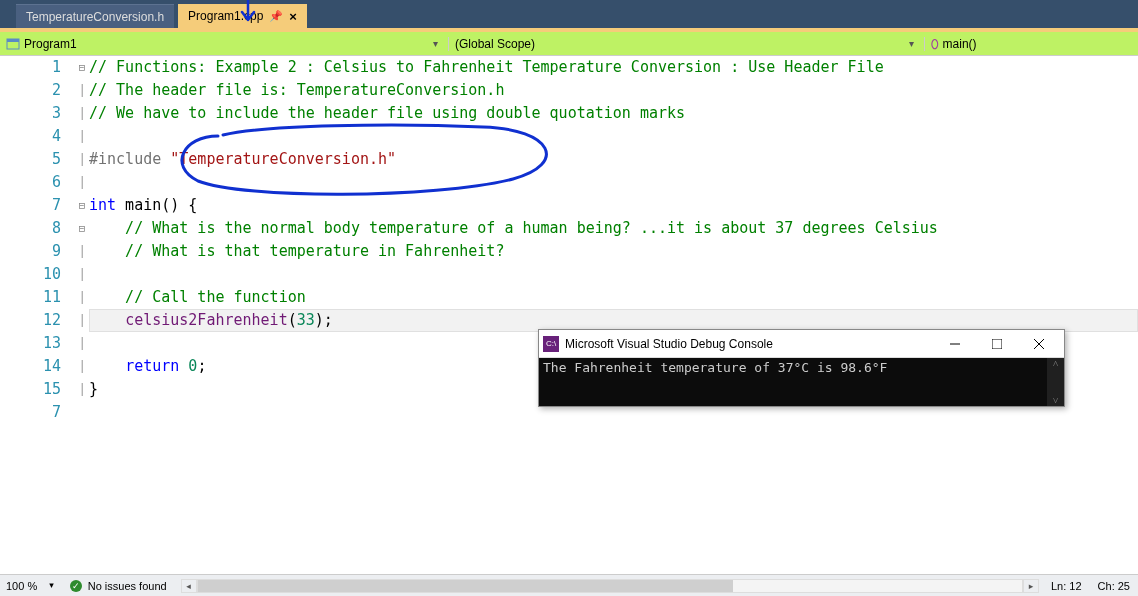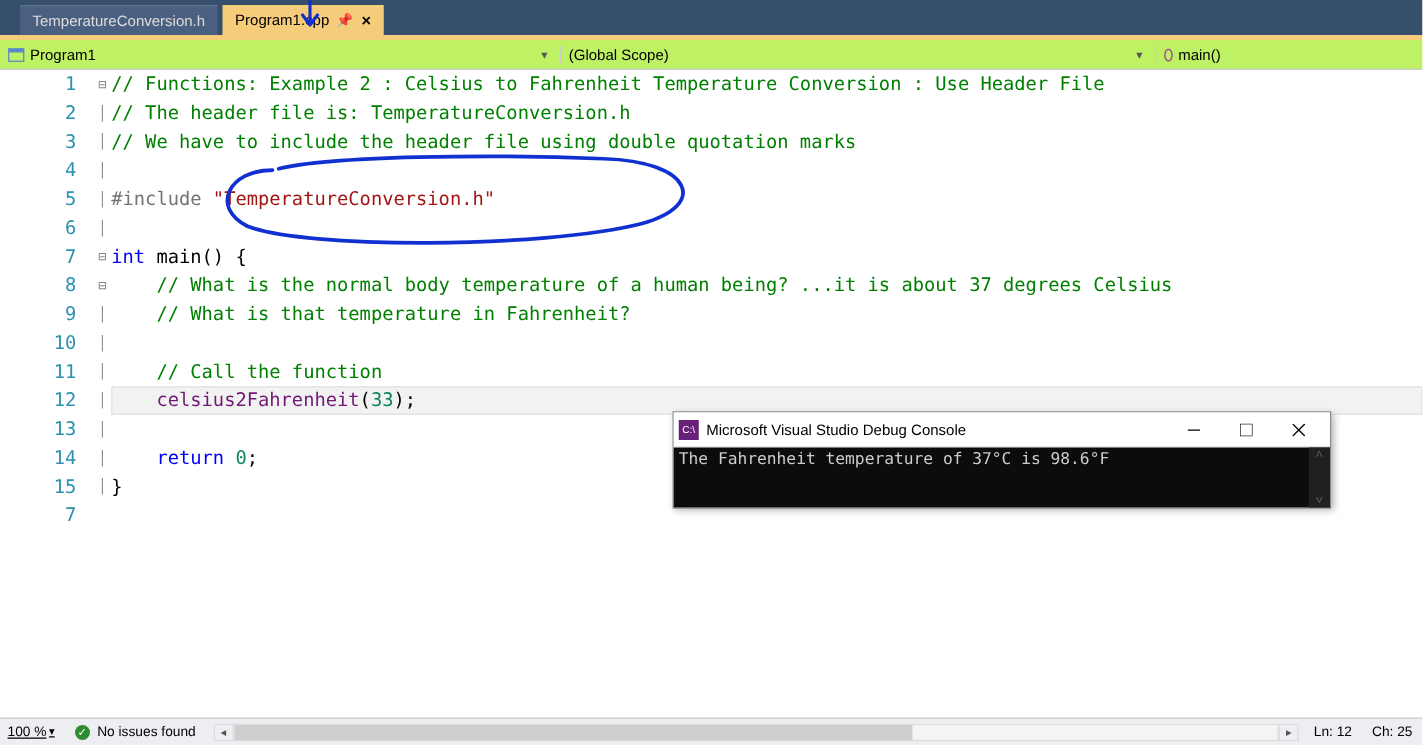--- a/index.html
+++ b/index.html
@@ -37,21 +37,21 @@
   .annot-arrow { position: absolute; left: 238px; top: -2px; z-index: 20; pointer-events: none; }
   .annot-circle { position: absolute; left: 84px; top: 65px; z-index: 15; pointer-events: none; }
   .console { position: absolute; left: 538px; top: 329px; width: 527px; background: #fff; border: 1px solid #888; box-shadow: 2px 2px 6px rgba(0,0,0,.3); z-index: 30; }
   .console-title { height: 28px; display: flex; align-items: center; padding: 0 4px; background: #fff; border-bottom: 1px solid #ddd; font-size: 12px; }
   .console-icon { width: 16px; height: 16px; background: #68217a; margin-right: 6px; color: #fff; font-size: 8px; display: flex; align-items: center; justify-content: center; }
   .console-btns { margin-left: auto; display: flex; }
   .console-btn { width: 42px; height: 28px; display: flex; align-items: center; justify-content: center; }
   .console-body { background: #0c0c0c; color: #ccc; font-family: Consolas, monospace; font-size: 13px; padding: 2px 4px; height: 48px; position: relative; }
   .console-scroll { position: absolute; right: 0; top: 0; bottom: 0; width: 17px; background: #202020; display: flex; flex-direction: column; justify-content: space-between; align-items: center; color: #888; font-size: 10px; }
   .statusbar { position: absolute; bottom: 0; left: 0; right: 0; height: 22px; background: #eceef1; border-top: 1px solid #ccc; display: flex; align-items: center; font-size: 11px; }
-  .status-zoom { padding: 0 6px; display: flex; align-items: flex-start; gap: 2px; text-decoration: underline; }
+  .status-zoom { padding: 0 6px; display: flex; align-items: flex-start; gap: 12px; }
   .status-issues { padding: 0 10px; display: flex; align-items: center; gap: 6px; }
   .issues-icon { width: 12px; height: 12px; border-radius: 50%; background: #2e8b2e; color: #fff; font-size: 9px; display: flex; align-items: center; justify-content: center; }
   .status-hscroll { flex: 1; display: flex; align-items: center; padding: 0 4px; }
   .hscroll-track { flex: 1; height: 14px; background: #f4f4f4; border: 1px solid #ddd; position: relative; }
   .hscroll-thumb { position: absolute; left: 0; top: 0; bottom: 0; width: 65%; background: #cfcfcf; }
   .hscroll-btn { width: 16px; height: 14px; border: 1px solid #ddd; display: flex; align-items: center; justify-content: center; font-size: 9px; color: #555; }
   .status-ln { padding: 0 8px; }
 </style>
 </head>
 <body>

